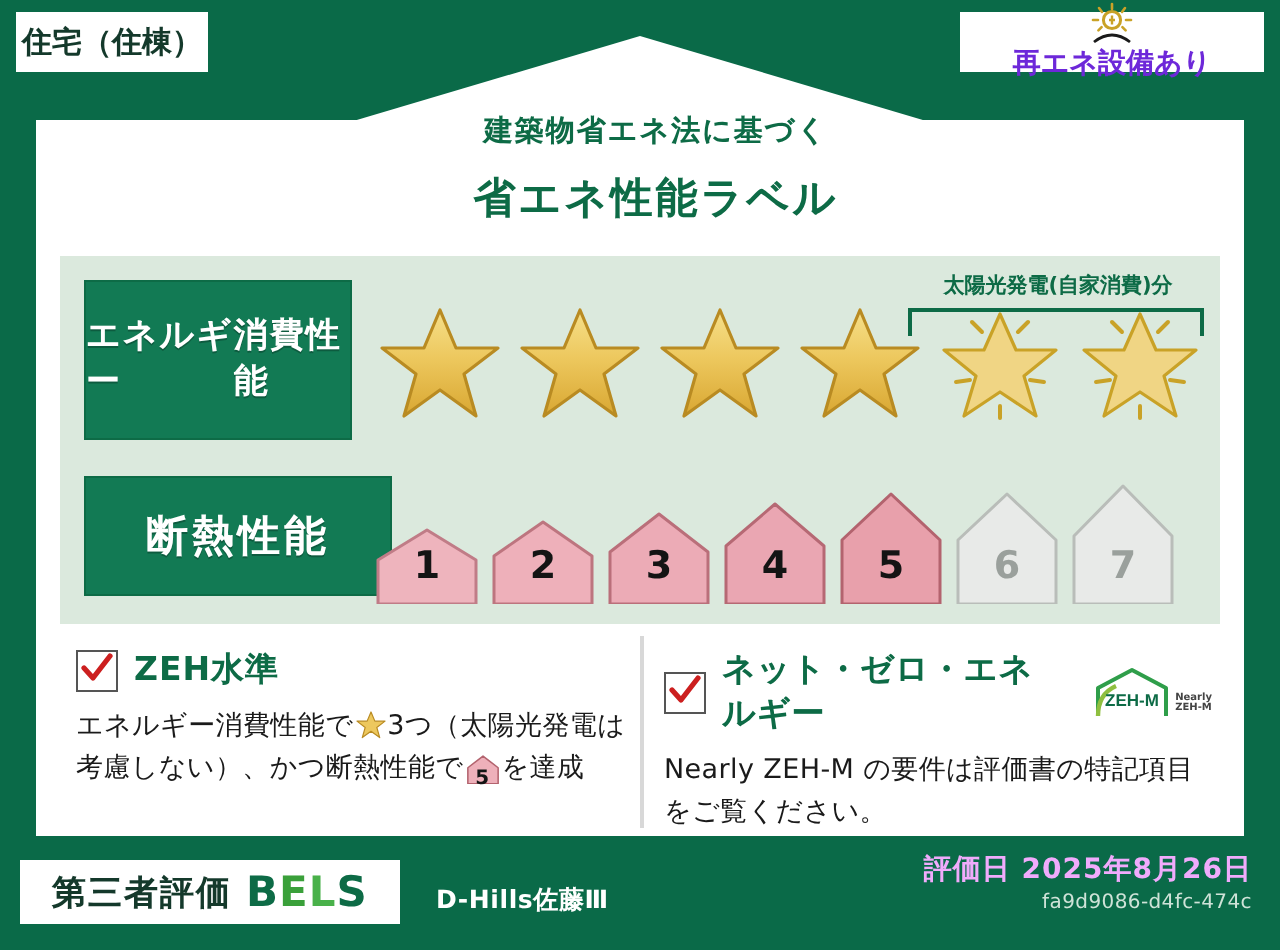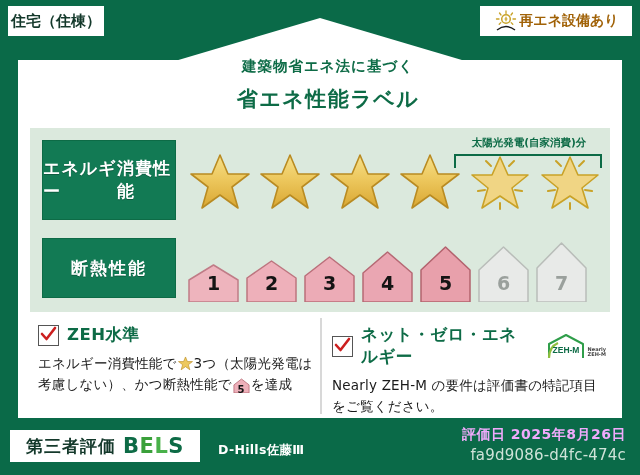--- a/index.html
+++ b/index.html
@@ -29,21 +29,21 @@
   .chip{
     position:absolute;background:#ffffff;display:flex;align-items:center;
     justify-content:center;box-sizing:border-box;
   }
   .chip-type{
     left:8px;top:6px;width:96px;height:30px;
     font-size:15px;font-weight:bold;color:#14392b;letter-spacing:0px;
   }
   .chip-renew{
     right:8px;top:6px;width:152px;height:30px;
-    font-size:14px;font-weight:bold;color:#a16207;
+    font-size:14px;font-weight:bold;color:#6d28d9;flex-direction:column;
   }
   .sun-icon{flex:0 0 auto;display:block;}
 
   
   .title-wrap{
     position:absolute;left:0;right:0;top:58px;text-align:center;z-index:3;padding-left:16px;
   }
   .title-sub{
     font-size:14.5px;font-weight:bold;color:#0d6b46;letter-spacing:1px;
     line-height:1.2;
@@ -62,21 +62,21 @@
   .row-energy{top:8px;height:92px;}
   .row-insul{top:108px;height:68px;}
 
   .cat-box{
     position:absolute;left:12px;background:#127a54;color:#ffffff;
     display:flex;flex-direction:row;align-items:center;justify-content:center;
     font-weight:bold;box-sizing:border-box;border:1px solid #0d6b46;
     text-shadow:0 1px 0 rgba(0,0,0,.25);
   }
   .cat-energy{top:4px;width:134px;height:80px;font-size:17px;line-height:1.35;letter-spacing:1px;}
-  .cat-insul{top:2px;width:134px;height:60px;font-size:17px;letter-spacing:2px;}
+  .cat-insul{top:2px;width:154px;height:60px;font-size:21px;letter-spacing:2px;}
 
   
   .stars{
     position:absolute;left:156px;top:2px;width:420px;height:88px;
     display:flex;align-items:center;gap:2px;
   }
   .star-cell{position:relative;width:68px;height:84px;flex:0 0 auto;}
   .star-svg{position:absolute;left:50%;top:50%;transform:translate(-50%,-50%);}
 
   .solar-bracket{
@@ -140,21 +140,21 @@
   .bels-word .b1{color:#0d6b46;}
   .bels-word .b2{color:#3aa03a;}
   .bels-word .b3{color:#49b14a;}
   .bels-word .b4{color:#0d6b46;}
   .bldg-name{
     position:absolute;left:218px;top:24px;font-size:12.5px;font-weight:bold;
     color:#ffffff;letter-spacing:0.3px;
   }
   .foot-right{position:absolute;right:14px;top:8px;text-align:right;}
   .eval-date{font-size:14px;font-weight:bold;color:#f0abfc;letter-spacing:0.5px;}
-  .eval-id{font-size:15px;color:#cfe3d8;margin-top:2px;letter-spacing:0.2px;}
+  .eval-id{font-size:10px;color:#cfe3d8;margin-top:2px;letter-spacing:0.2px;}
 </style>
 </head>
 <body>
 
 <div class="label-root">
 
   <div class="inner-white"></div>
   <div class="roof">
     <div class="roof-white"></div>
   </div>

